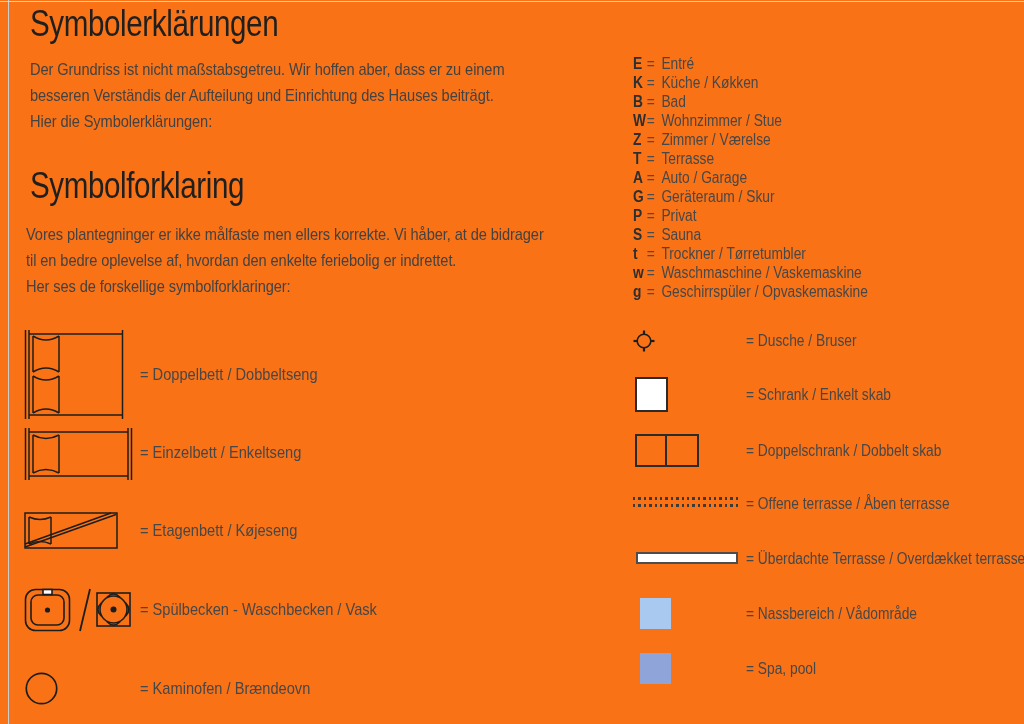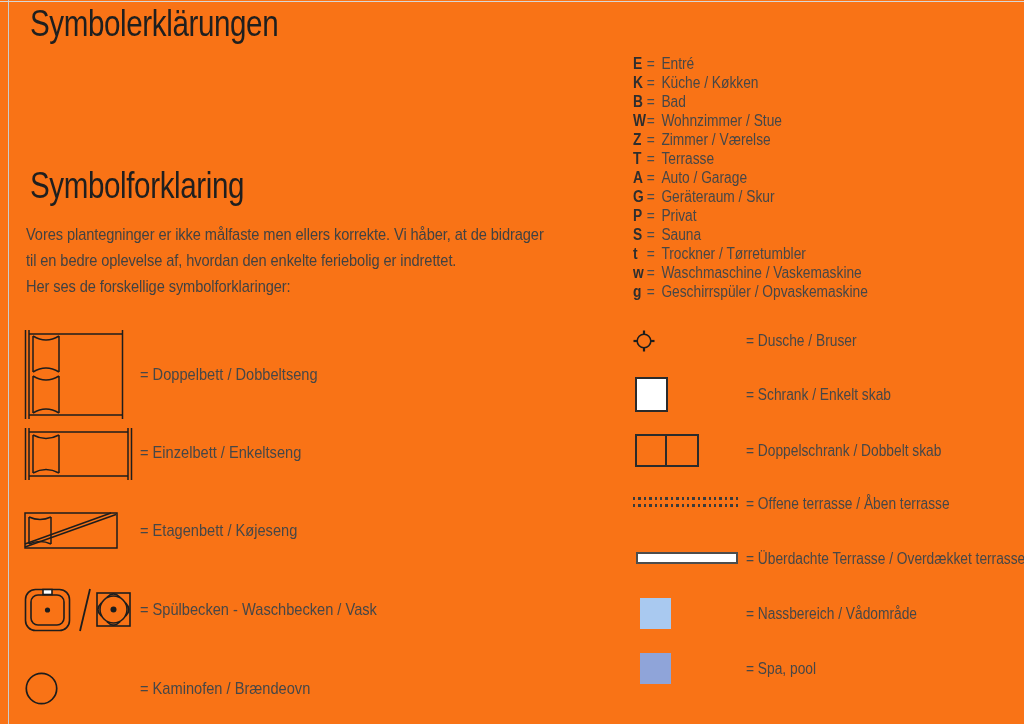--- a/index.html
+++ b/index.html
@@ -30,20 +30,25 @@
 </style>
 </head>
 <body>
 
 <div id="page">
 
   <div class="abs edge-left"></div>
   <div class="abs edge-top"></div>
 
   <div class="abs titleTxt" style="left:30px;top:2px;">Symbolerklärungen</div>
+  <div class="abs" style="left:30px;top:57px;">
+    <div class="para narrow">Der Grundriss ist nicht maßstabsgetreu. Wir hoffen aber, dass er zu einem</div>
+    <div class="para narrow">besseren Verständis der Aufteilung und Einrichtung des Hauses beiträgt.</div>
+    <div class="para narrow">Hier die Symbolerklärungen:</div>
+  </div>
 
   <div class="abs titleTxt" style="left:30px;top:164px;">Symbolforklaring</div>
   <div class="abs" style="left:26px;top:222px;">
     <div class="para narrow">Vores plantegninger er ikke målfaste men ellers korrekte. Vi håber, at de bidrager</div>
     <div class="para narrow">til en bedre oplevelse af, hvordan den enkelte feriebolig er indrettet.</div>
     <div class="para narrow">Her ses de forskellige symbolforklaringer:</div>
   </div>
 
   <svg class="abs" style="left:24px;top:330px;" width="102" height="89" viewBox="0 0 102 89" fill="none" stroke="#1d1d1d" stroke-width="1.5">
     <line x1="1.5" y1="0" x2="1.5" y2="89"></line>

